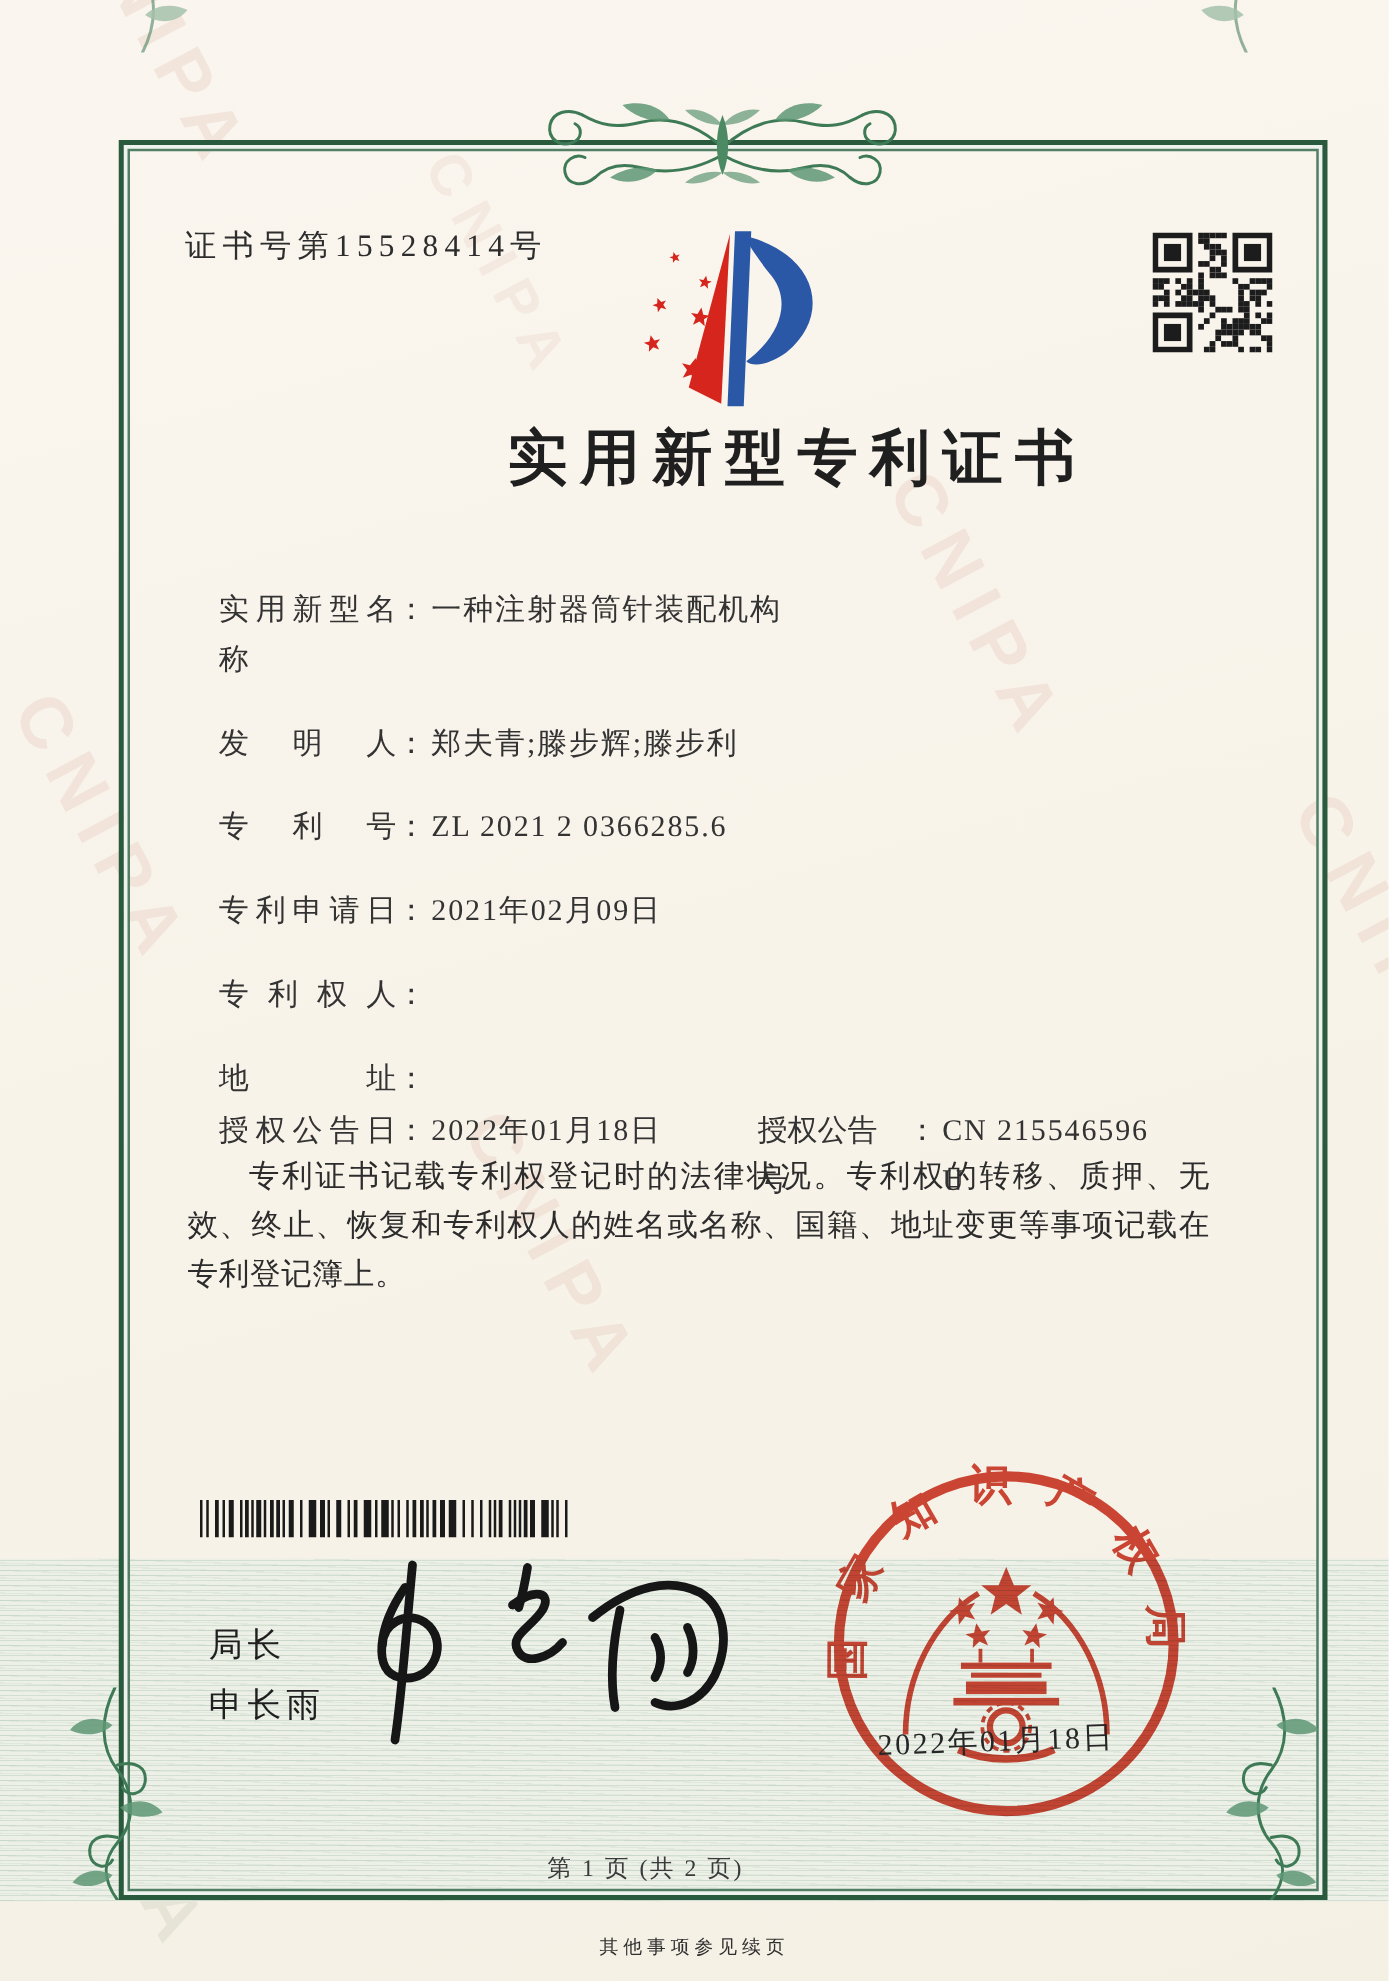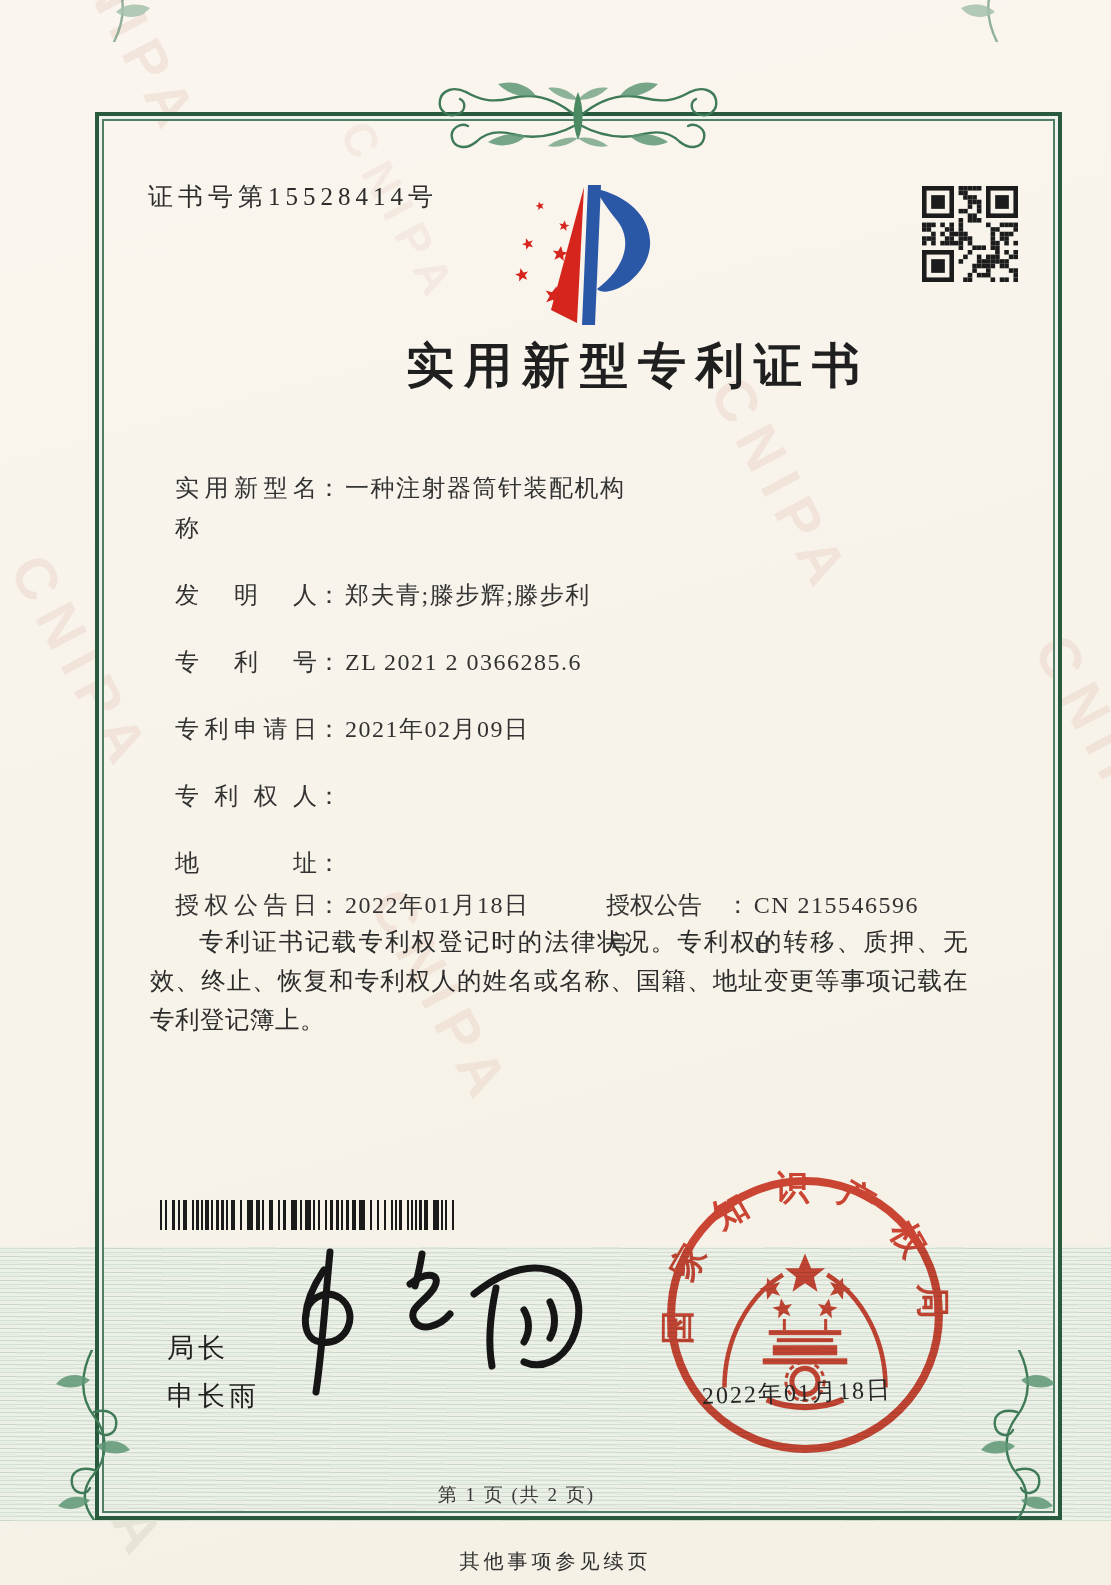--- a/index.html
+++ b/index.html
@@ -32,27 +32,27 @@
   .colon{flex:none; margin-right:4px;}
   .val{letter-spacing:1.5px;}
   .frow.address{margin-bottom:2px;}
   .frow.address .val{flex:1; max-width:585px;}
   .pair{display:flex;}
   .pair1{width:432px;}
   .body-text{position:absolute; left:150px; top:922px; width:818px; font-size:24.5px;
              line-height:39px; color:#2c2c2c; text-align:justify; letter-spacing:.5px;}
   .body-text p{margin:0; text-indent:2em;}
   .barcode{position:absolute; left:158px; top:1200px; width:302px; height:30px;}
-  .director{position:absolute; left:167px; top:1292px; font-size:27px; color:#1f1f1f; line-height:48px; letter-spacing:4px;margin-top:32px;}
+  .director{position:absolute; left:167px; top:1292px; font-size:27px; color:#1f1f1f; line-height:48px; letter-spacing:4px;}
   .signature{position:absolute; left:262px; top:1240px; width:350px; height:165px;}
   .seal{position:absolute; left:660px; top:1170px; width:290px; height:290px; opacity:.93; mix-blend-mode:multiply;}
   .seal-date{position:absolute; left:702px; top:1376px; width:230px; font-size:24px; color:#262626;
              letter-spacing:2px; transform:rotate(-2deg); white-space:nowrap;}
   .page-info{position:absolute; left:95px; top:1482px; width:843px; text-align:center; font-size:19px; color:#3a3a3a; letter-spacing:2px;}
-  .continuation{position:absolute; left:0; top:1548px; width:1111px; text-align:center; font-size:20px; color:#2f2f2f; letter-spacing:4px;}
+  .continuation{position:absolute; left:0; top:1548px; width:1111px; text-align:center; font-size:15px; color:#2f2f2f; letter-spacing:4px;}
   .orn-top{position:absolute; left:408px; top:80px; width:340px; height:70px;}
   .orn-bl{position:absolute; left:50px; top:1350px; width:84px; height:170px;}
   .orn-br{position:absolute; left:977px; top:1350px; width:84px; height:170px; transform:scaleX(-1);}
   .orn-tl{position:absolute; left:72px; top:-128px; width:84px; height:170px; opacity:.55; transform:rotate(180deg);}
   .orn-tr{position:absolute; left:955px; top:-128px; width:84px; height:170px; opacity:.55; transform:rotate(180deg) scaleX(-1);}
   .wm{position:absolute; font-family:"Liberation Sans","DejaVu Sans",sans-serif; font-weight:bold;
       font-size:58px; letter-spacing:12px; color:rgba(203,138,122,.15); transform:rotate(62deg); white-space:nowrap;}
   .wm1{left:12px;  top:-6px;}
   .wm2{left:664px; top:452px;}
   .wm3{left:-36px; top:630px;}

